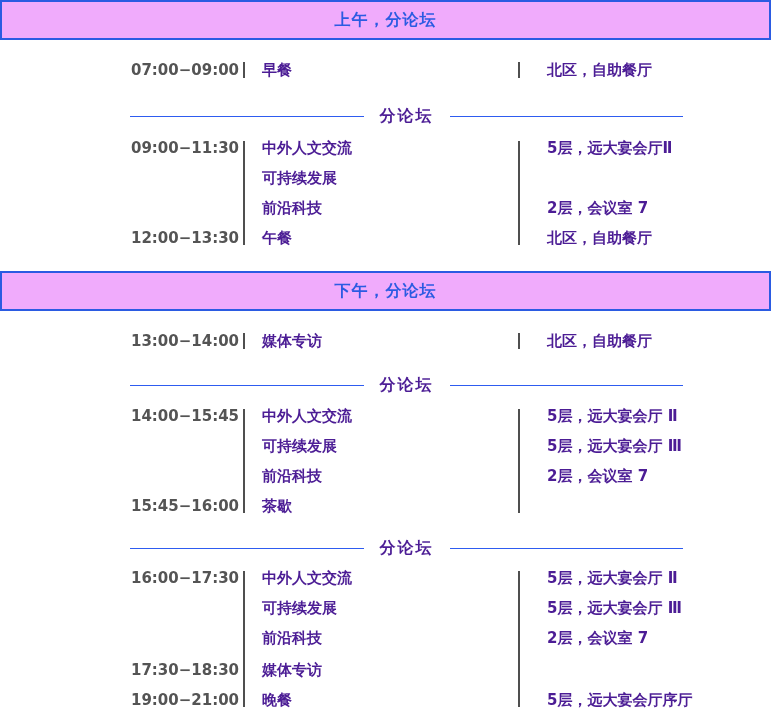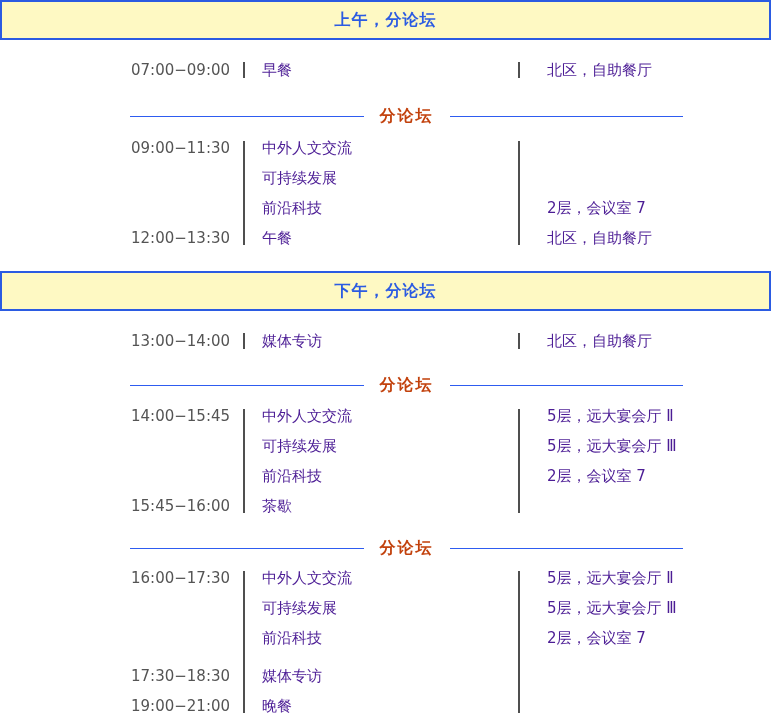--- a/index.html
+++ b/index.html
@@ -6,29 +6,29 @@
   body{
     width:771px;height:721px;overflow:hidden;background:#ffffff;
     font-family:"DejaVu Sans","Liberation Sans",sans-serif;
     position:relative;
   }
   .page{width:771px;height:721px;overflow:hidden;position:relative;}
 
   
   .banner{
     box-sizing:border-box;height:40px;width:771px;
-    border:2.5px solid #2B5BE2;background:#fef9c3;
+    border:2.5px solid #2B5BE2;background:#f0abfc;
     display:flex;align-items:center;justify-content:center;
   }
   .banner span{
     color:#2B5BE2;font-weight:bold;font-size:16px;letter-spacing:1px;
   }
 
   
-  .group{position:relative;width:638px;}
+  .group{position:relative;width:638px;font-weight:bold;}
   .vbar{
     position:absolute;width:1.5px;background:#4f4f4f;
     top:8px;bottom:8px;
   }
   .vbar-left{left:243px;}
   .vbar-right{left:518px;}
   .group.single .vbar{top:7px;bottom:7px;}
 
   .row{position:relative;height:30px;}
   .cell{
@@ -39,35 +39,35 @@
   .event{left:262px;}
   .loc{left:531px;margin-left:16px;}
 
   
   .divider{
     margin-left:130px;width:553px;height:20px;
     display:flex;align-items:center;
   }
   .divider .line{flex:1;height:1px;background:#2E5CF0;}
   .divider .divider-label{
-    padding:0 16px;color:#c2410c;font-weight:bold;font-size:16px;
+    padding:0 16px;color:#4c1d95;font-weight:bold;font-size:16px;
     letter-spacing:2px;white-space:nowrap;
   }
 
   
   #group-a{margin-top:15px;}
   #divider-a{margin-top:21px;}
   #group-b{margin-top:7px;}
   #banner-afternoon{margin-top:18px;font-family:Liberation Serif, serif;}
   #group-c{margin-top:15px;}
   #divider-b{margin-top:19px;}
   #group-d{margin-top:6px;}
   #divider-c{margin-top:17px;}
   #group-e{margin-top:5px;}
-  .row-gap{margin-top:8px;}
+  .row-gap{margin-top:2px;}
 </style>
 </head>
 <body>
 
 <div class="page">
 
   <div class="banner" id="banner-morning">
     <span>上午，分论坛</span>
   </div>
 
@@ -86,20 +86,21 @@
     <span class="divider-label">分论坛</span>
     <div class="line"></div>
   </div>
 
   <div class="group" id="group-b">
     <div class="vbar vbar-left"></div>
     <div class="vbar vbar-right"></div>
     <div class="row">
       <span class="cell time">09:00−11:30</span>
       <span class="cell event">中外人文交流</span>
+      <span class="cell loc">5层，远大宴会厅Ⅱ</span>
     </div>
     <div class="row">
       <span class="cell time"></span>
       <span class="cell event">可持续发展</span>
     </div>
     <div class="row">
       <span class="cell time"></span>
       <span class="cell event">前沿科技</span>
       <span class="cell loc">2层，会议室 7</span>
     </div>
@@ -180,16 +181,17 @@
       <span class="cell loc">2层，会议室 7</span>
     </div>
     <div class="row row-gap">
       <span class="cell time">17:30−18:30</span>
       <span class="cell event">媒体专访</span>
       <span class="cell loc"></span>
     </div>
     <div class="row">
       <span class="cell time">19:00−21:00</span>
       <span class="cell event">晚餐</span>
+      <span class="cell loc">5层，远大宴会厅序厅</span>
     </div>
   </div>
 
 </div>
 
 </body></html>

